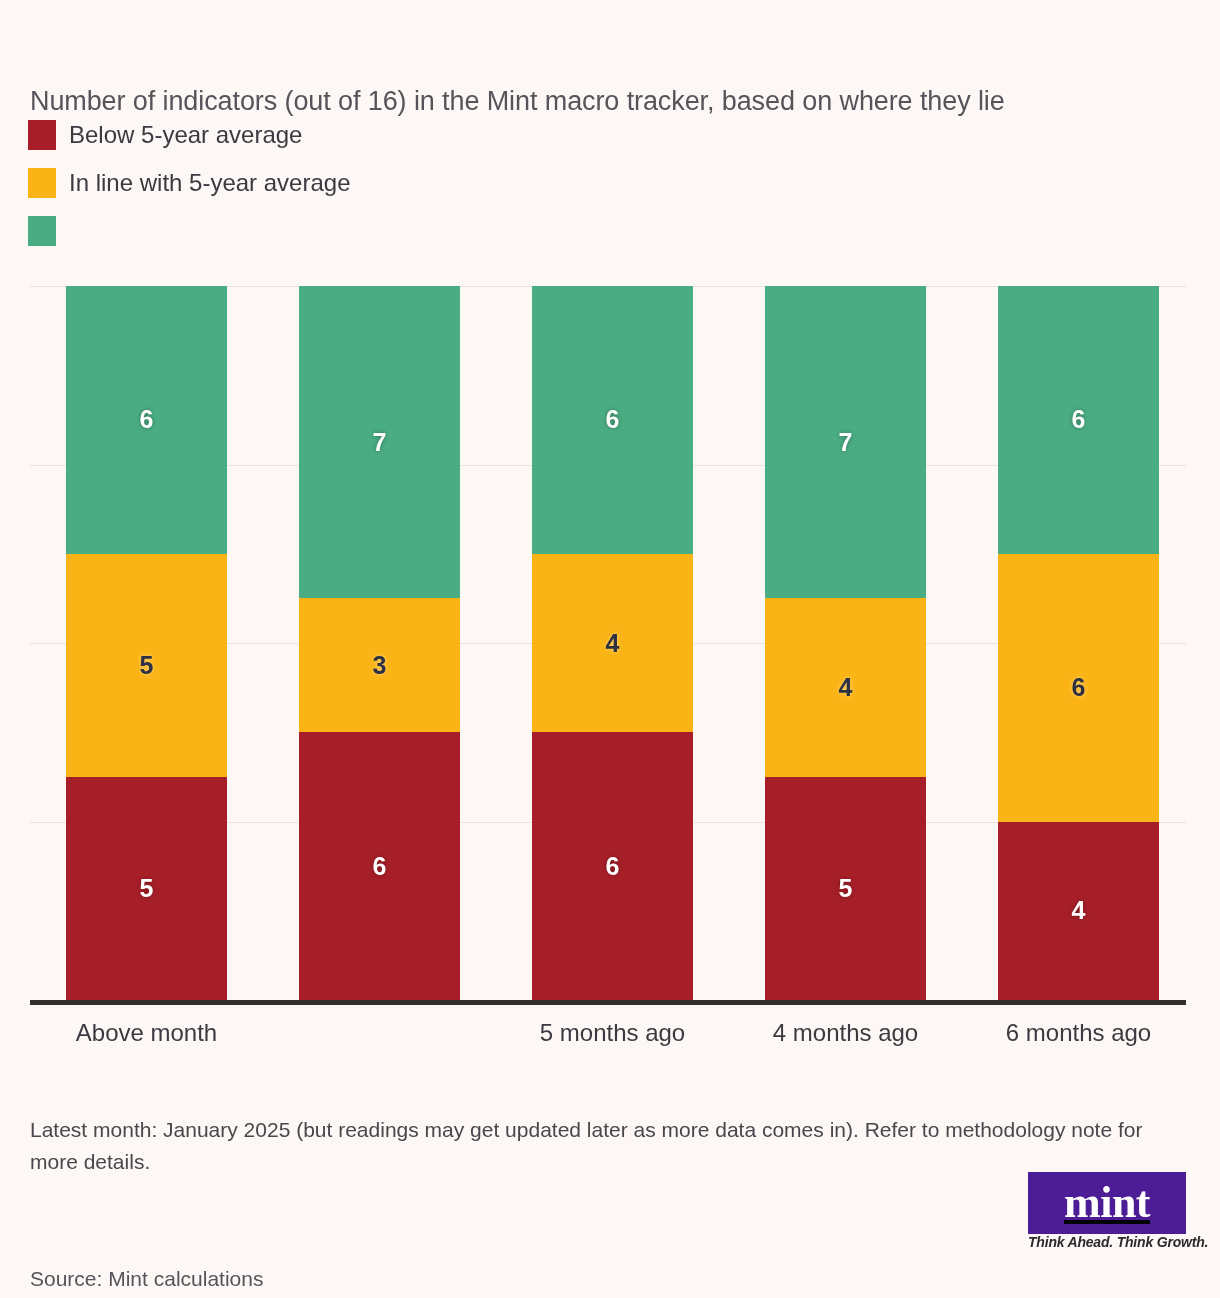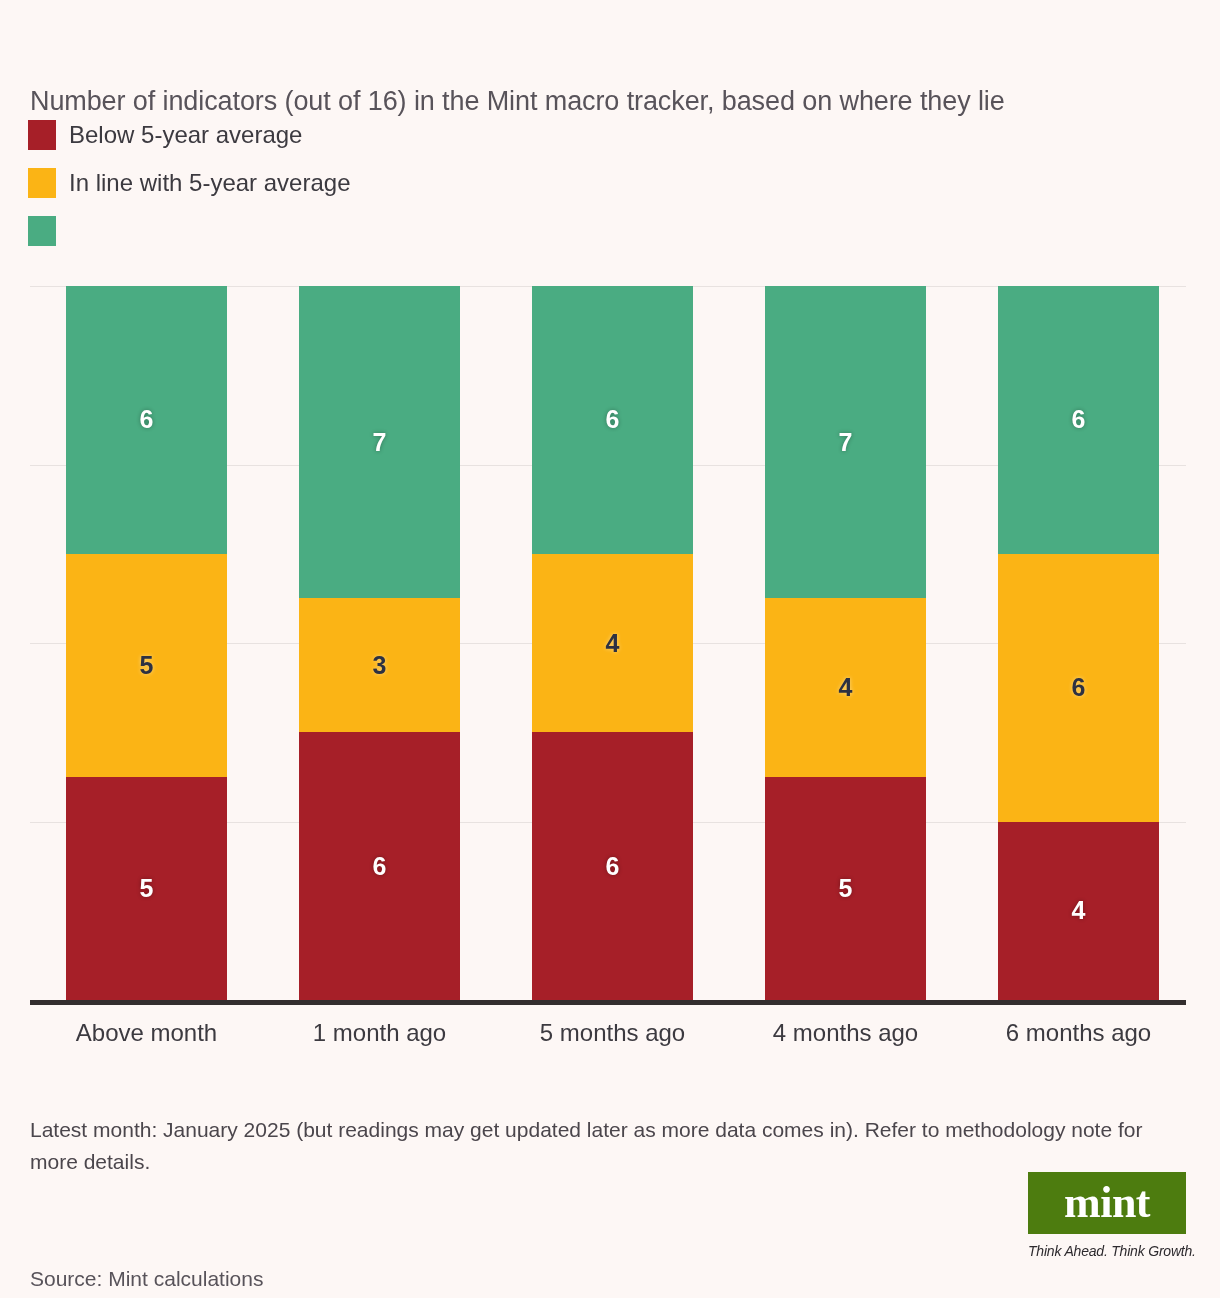--- a/index.html
+++ b/index.html
@@ -151,38 +151,38 @@
   
   #mint-logo {
     position: absolute;
     left: 1028px;
     top: 1172px;
     width: 158px;
   }
   #mint-logo-box {
     width: 158px;
     height: 62px;
-    background: #4d7c0f;
+    background: #4c1d95;
     display: flex;
     align-items: center;
     justify-content: center;
+    text-decoration: underline;
   }
   #mint-logo-word {
     font-family: "Liberation Serif", serif;
     font-weight: bold;
     font-size: 44px;
     color: #FFFFFF;
     line-height: 1;
     letter-spacing: -0.5px;
   }
   #mint-tagline {
-    margin-top: 9px;
     text-align: center;
     font-size: 14px;
-    font-weight: normal;
+    font-weight: bold;
     font-style: italic;
     color: #2D2A2E;
     white-space: nowrap;
     letter-spacing: -0.2px;
   }
 </style>
 </head>
 <body>
 
 <div id="chart-title">Number of indicators (out of 16) in the Mint macro tracker, based on where they lie</div>
@@ -258,21 +258,20 @@
         <span class="seg-label">6</span>
       </div>
       <div class="seg below" style="height: 178.5px; background: rgb(166, 31, 40);">
         <span class="seg-label">4</span>
       </div>
     </div>
   </div>
 <div id="baseline"></div>
 <div id="xaxis">
     <div class="xtick" style="left: 16.5px;">Above month</div>
-    <div class="xtick" style="left: 249.5px;">1 month ago</div>
     <div class="xtick" style="left: 482.5px;">5 months ago</div>
     <div class="xtick" style="left: 715.5px;">4 months ago</div>
     <div class="xtick" style="left: 948.5px;">6 months ago</div>
   </div>
 
 <div id="footnote">Latest month: January 2025 (but readings may get updated later as more data comes in). Refer to methodology note for more details.</div>
 <div id="source">Source: Mint calculations</div>
 
 <div id="mint-logo">
   <div id="mint-logo-box">

